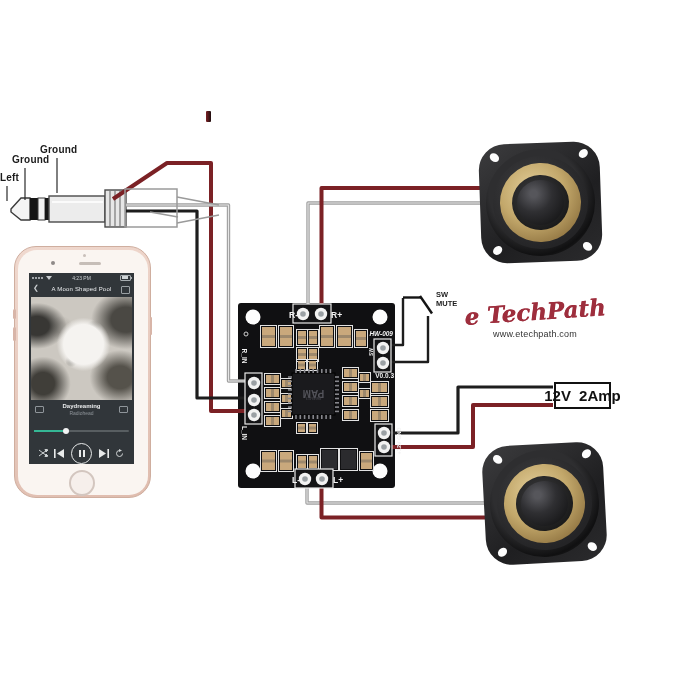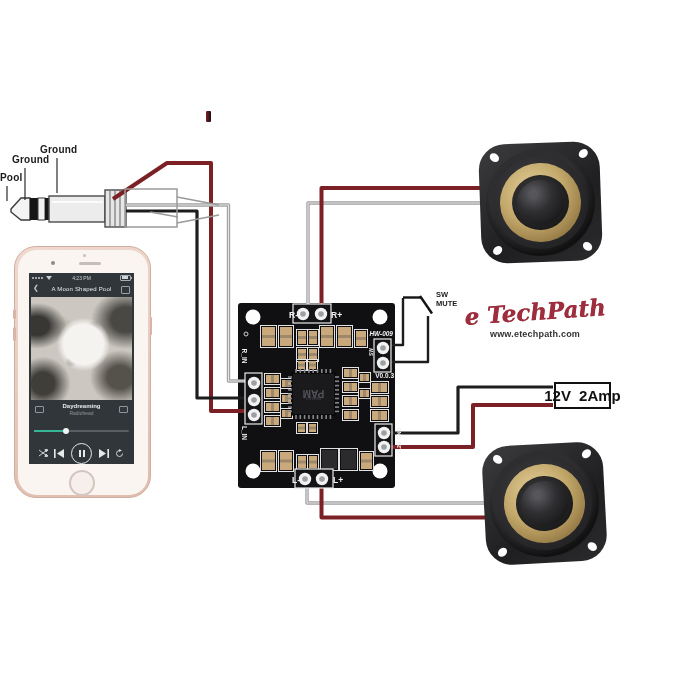--- a/index.html
+++ b/index.html
@@ -25,21 +25,21 @@
 
   
   #mute-label{position:absolute;left:436px;top:290px;font-size:7.5px;font-weight:bold;
               color:#1c1c1c;line-height:9px;z-index:3;}
 
   
   #brand{position:absolute;left:462px;top:298px;width:146px;text-align:center;z-index:3;}
   #brand .brand-name{font-family:"DejaVu Serif",serif;font-style:italic;font-weight:bold;
                      font-size:23px;color:var(--brand-red);transform:rotate(-4deg);
                      text-shadow:.4px 0 var(--brand-red);}
-  #brand .brand-url{margin-top:4px;font-size:9px;font-weight:bold;color:#333;letter-spacing:.2px;}
+  #brand .brand-url{margin-top:4px;font-size:9px;font-weight:normal;color:#333;letter-spacing:.2px;}
 
   
   #red-dash{position:absolute;left:206px;top:111px;width:5px;height:11px;border-radius:1px;
             background:linear-gradient(90deg,#7b2125,#1d0d0e);z-index:2;}
 
   
   .speaker{position:absolute;width:121px;height:119px;z-index:4;}
   .sp-frame{position:absolute;inset:0;border-radius:26px;
             background:linear-gradient(145deg,#3c3c3e,#1f1f21 60%,#2b2b2d);}
   .sp-hole{position:absolute;width:10px;height:8px;border-radius:50%;background:#fdfdfd;}
@@ -107,21 +107,21 @@
                display:flex;align-items:center;justify-content:center;gap:2px;box-sizing:border-box;}
   .pause-bar{width:2px;height:7px;background:#e8eaea;}
   #home-button{position:absolute;left:54px;top:223px;width:26px;height:26px;border-radius:50%;
                border:2px solid #d3c6bf;background:#f6efeb;box-sizing:border-box;}
 </style>
 </head>
 <body>
 
 <div id="canvas">
 
-  <div class="pin-label" style="left:0;top:172px;">Pool</div>
+  <div class="pin-label" style="left:0;top:172px;">Left</div>
   <div class="pin-label" style="left:12px;top:154px;">Ground</div>
   <div class="pin-label" style="left:40px;top:144px;">Ground</div>
 
   <svg id="wiring" width="682" height="682" viewBox="0 0 682 682">
 
     <g>
       <rect x="238" y="303" width="157" height="185" rx="3" style="fill:var(--board-black)"></rect>
       <circle cx="253" cy="317" r="7.5" fill="#fdfdfd"></circle>
       <circle cx="380" cy="317" r="7.5" fill="#fdfdfd"></circle>
       <circle cx="253" cy="471" r="7.5" fill="#fdfdfd"></circle>

